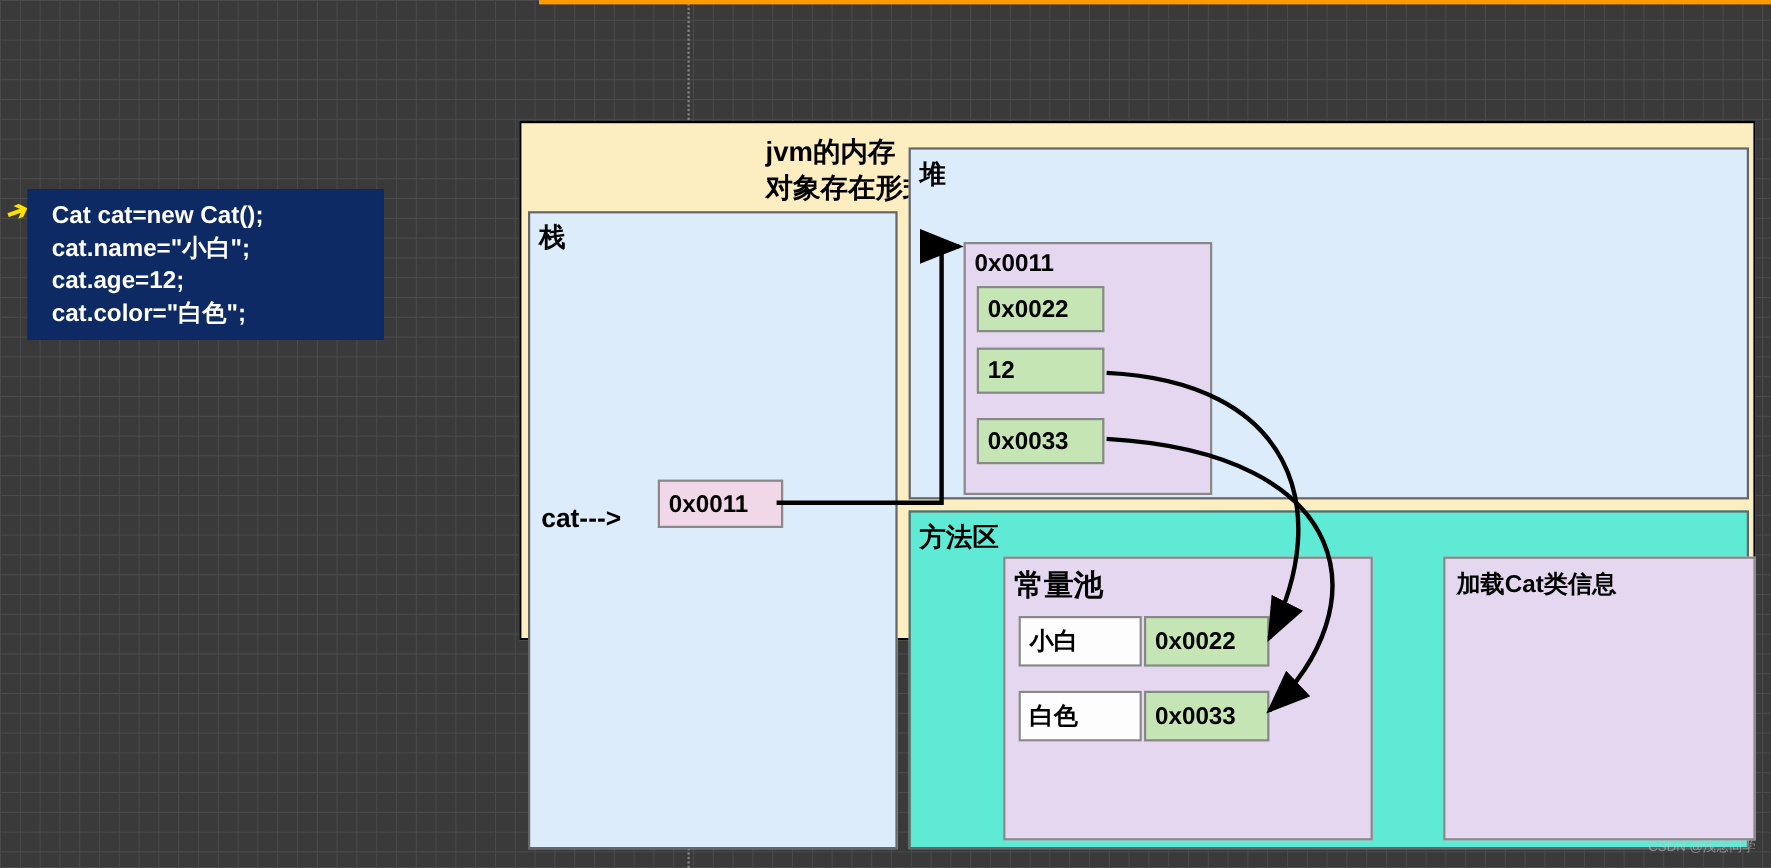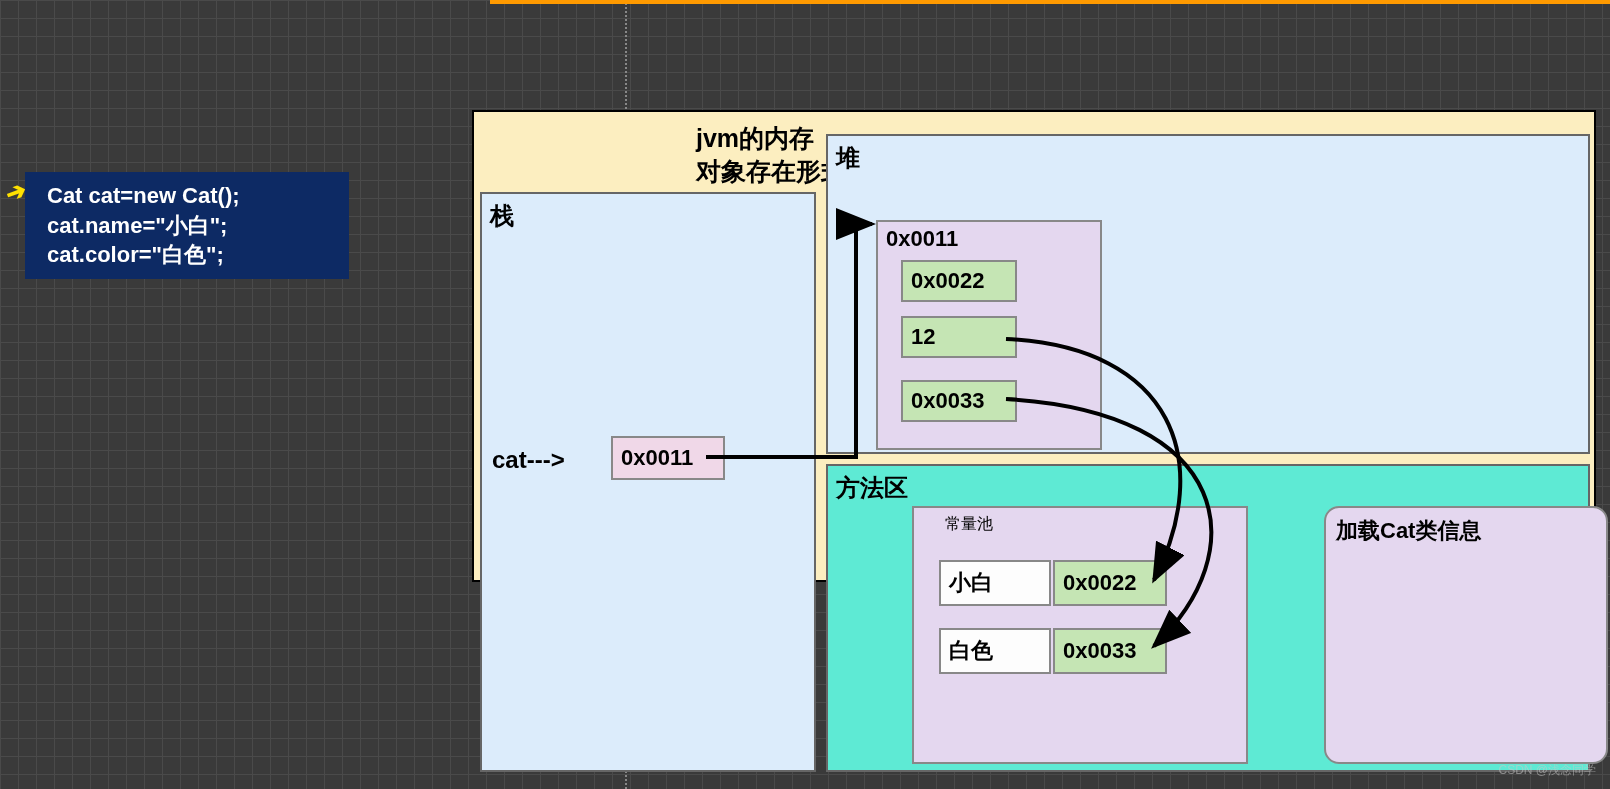--- a/index.html
+++ b/index.html
@@ -109,34 +109,33 @@
   .box-label {
     position: absolute;
     left: 8px;
     top: 6px;
     font-size: 24px;
     font-weight: bold;
   }
   .stack-var {
     position: absolute;
     left: 10px;
-    top: 252px;
+    top: 264px;
     font-size: 24px;
     font-weight: bold;
   }
   .small-box {
     position: absolute;
     border: 2px solid #888;
     box-sizing: border-box;
     font-size: 22px;
     font-weight: bold;
     display: flex;
     align-items: center;
     padding-left: 8px;
-    margin-left: 13px;
   }
   .pink-box { background: #f0d8e8; }
   .green-box { background: #c5e5b4; }
   .white-box { background: #fdfdfd; }
   .purple-box {
     position: absolute;
     background: #e4d7ef;
     border: 2px solid #888;
     box-sizing: border-box;
   }
@@ -153,48 +152,46 @@
     font-size: 22px;
     font-weight: bold;
   }
   .const-pool {
     left: 84px;
     top: 40px;
     width: 336px;
     height: 258px;
   }
   .class-info {
-    left: 496px;
+    left: 484px;
     top: 40px;
     width: 284px;
     height: 258px;
-    border-radius: 15px;
   }
   .class-title {
     position: absolute;
     left: 10px;
     top: 8px;
     font-size: 22px;
     font-weight: bold;
   }
   .class-body {
     position: absolute;
     left: 10px;
     top: 54px;
     font-size: 21px;
     font-weight: bold;
     line-height: 1.5;
   }
   .sub-label {
     position: absolute;
     left: 8px;
     top: 6px;
-    font-size: 16px;
-    font-weight: normal;
-    margin-left: 23px;
+    font-size: 27px;
+    font-weight: bold;
   }
   svg.arrows {
     position: absolute;
     left: 0;
     top: 0;
     width: 1124px;
     height: 672px;
     pointer-events: none;
   }
   .watermark {
@@ -210,20 +207,21 @@
 <body>
 
 <div class="canvas">
   <div class="vline"></div>
   <div class="hline-top"></div>
 
   <div class="code-arrow">➔</div>
   <div class="code-block">
     <div>Cat cat=new Cat();</div>
     <div>cat.name="小白";</div>
+    <div>cat.age=12;</div>
     <div>cat.color="白色";</div>
   </div>
 
   <div class="jvm-area">
     <div class="title-main">
       <span>jvm的内存</span><br>
       <span>对象存在形式</span>
     </div>
 
     <div class="stack-box">

